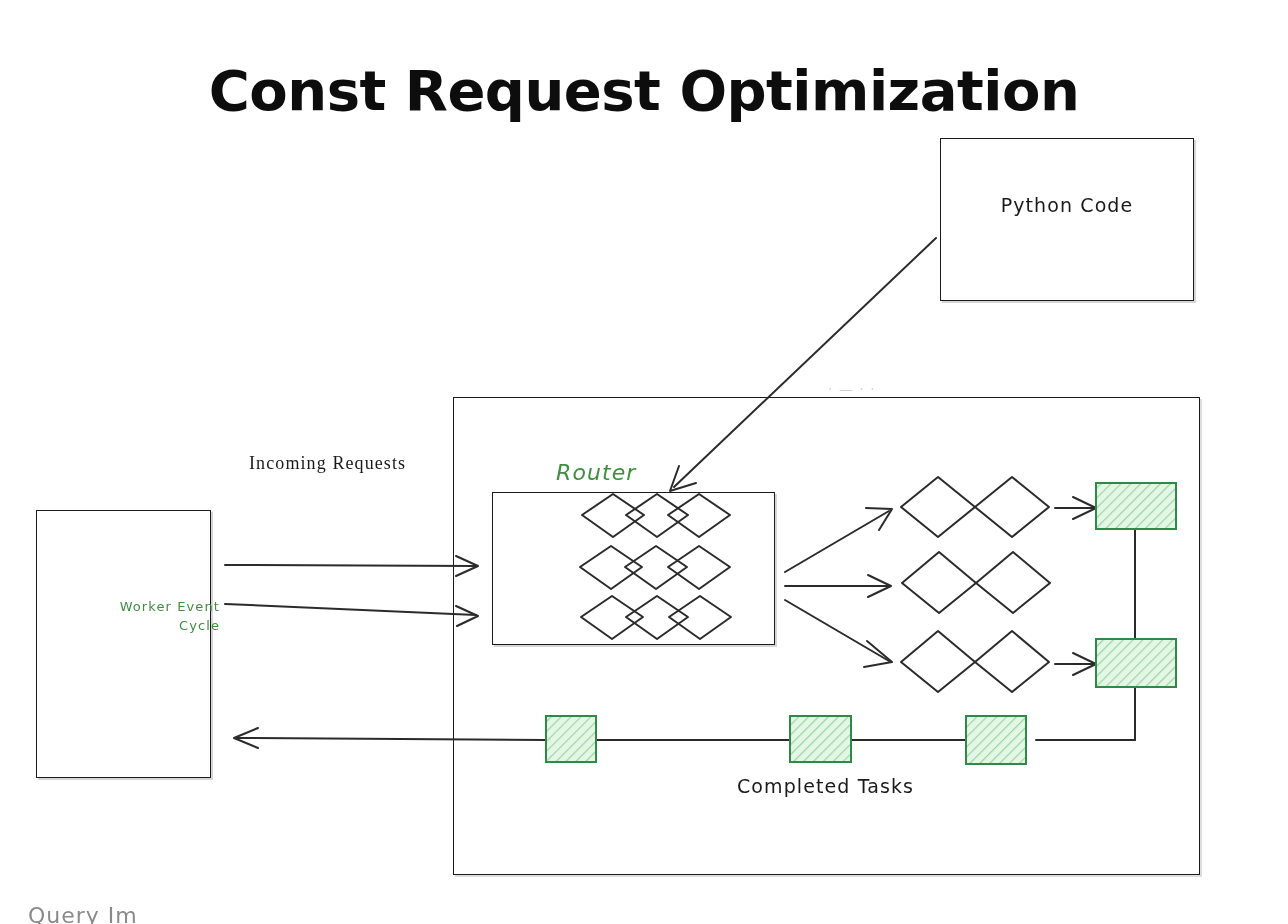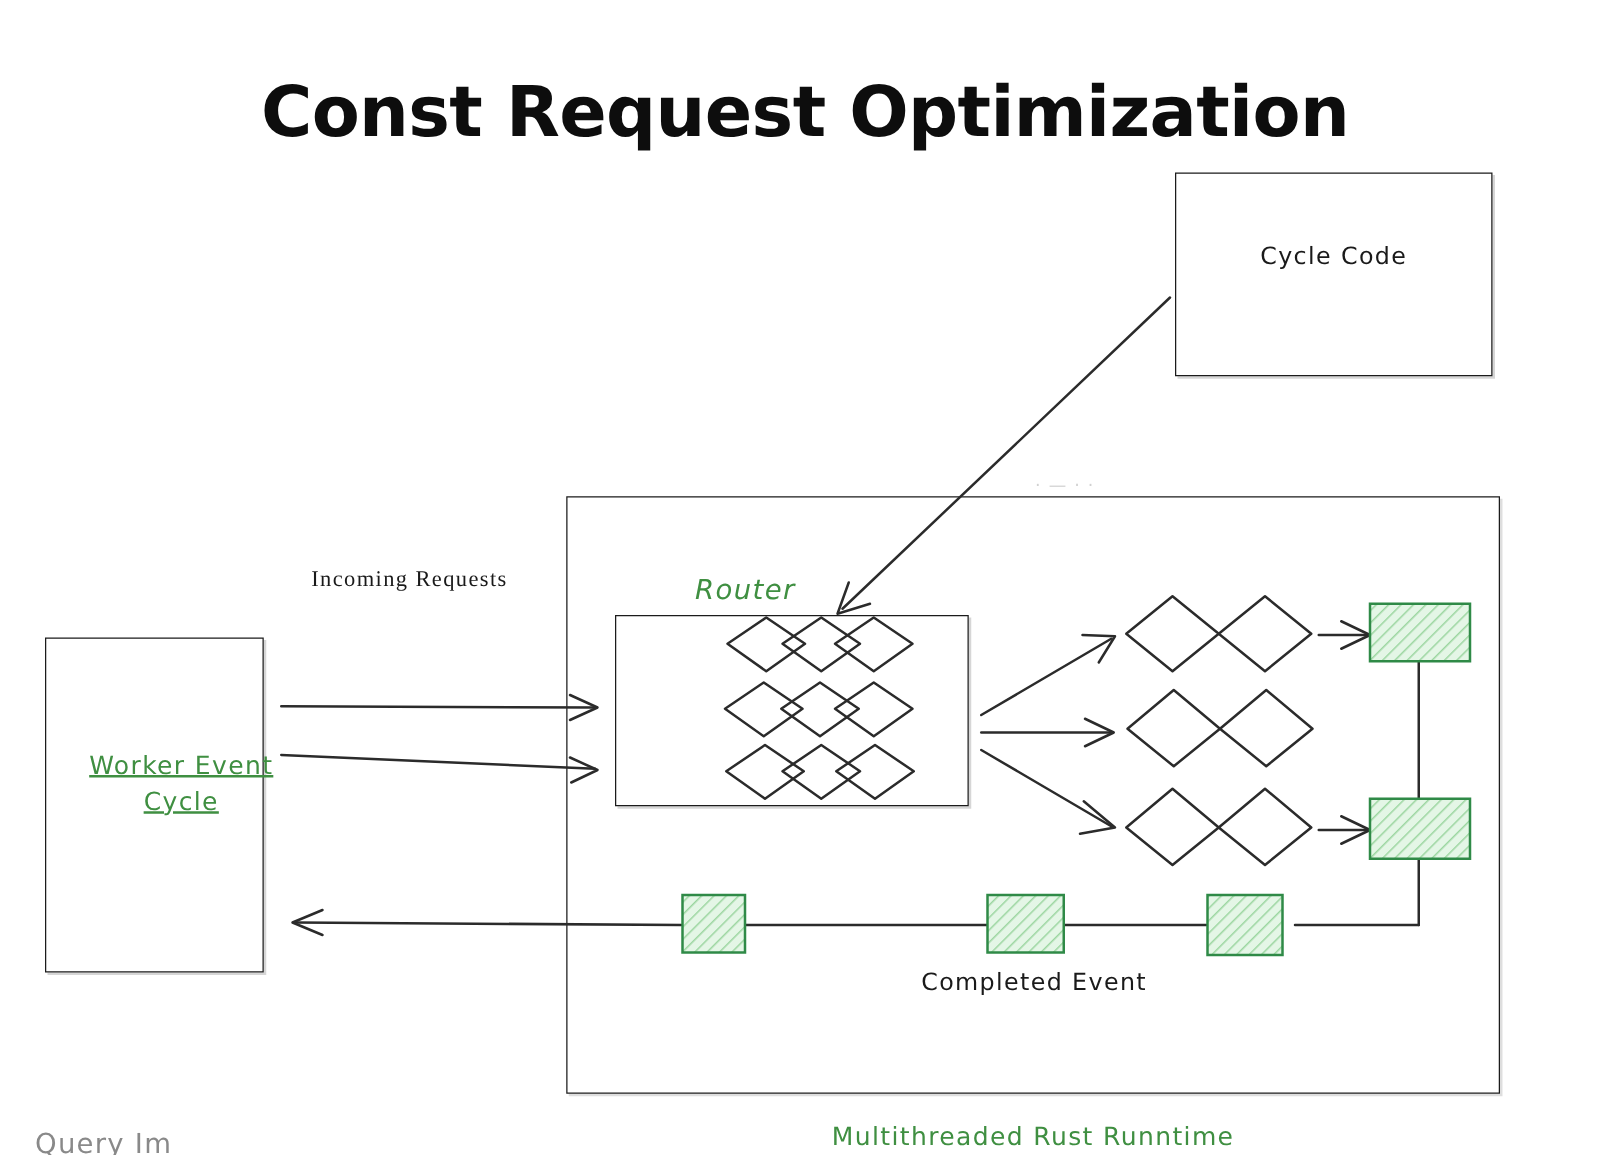--- a/index.html
+++ b/index.html
@@ -87,36 +87,35 @@
   }
 </style>
 </head>
 <body>
 
 <div id="canvas">
 
   <div class="title">Const Request Optimization</div>
 
   <div class="rect" style="left:940px; top:138px; width:254px; height:163px;"></div>
-  <div class="boxlabel hand" style="left:940px; top:192px; width:254px; text-align:center;">Cycle Code</div>
+  <div class="boxlabel hand" style="left:940px; top:192px; width:254px; text-align:center;">Python Code</div>
 
   <div class="rect thin" style="left:453px; top:397px; width:747px; height:478px; box-shadow:2px 2px 0 0 rgba(0,0,0,0.13);"></div>
   <div class="faded-top">· — · ·</div>
-  <div class="boxlabel hand green" style="left:453px; top:895px; width:747px; text-align:center; font-size:20px;">Multithreaded Rust Runntime</div>
 
   <div class="rect" style="left:36px; top:510px; width:175px; height:268px;"></div>
-  <div class="boxlabel hand green" style="left:70px; top:598px; width:150px; text-align:center; font-size:20px;text-decoration:underline;">Worker Event
+  <div class="boxlabel hand green" style="left:70px; top:598px; width:150px; text-align:right; font-size:13px;">Worker Event
 Cycle</div>
 
   <div class="boxlabel hand" style="left:249px; top:450px; font-size:18px;font-family:Liberation Serif, serif;">Incoming Requests</div>
 
   <div class="rect" style="left:492px; top:492px; width:283px; height:153px;"></div>
   <div class="boxlabel hand green" style="left:556px; top:457px; font-size:22px;font-style:italic;">Router</div>
 
-  <div class="boxlabel hand" style="left:737px; top:773px; font-size:19px;">Completed Event</div>
+  <div class="boxlabel hand" style="left:737px; top:773px; font-size:19px;">Completed Tasks</div>
 
   <div class="clipped-note">Query Im</div>
 
   <svg class="layer" viewBox="0 0 1288 924">
     <defs>
       <pattern id="hatch" width="7" height="7" patternTransform="rotate(45)" patternUnits="userSpaceOnUse">
         <rect width="7" height="7" fill="#e4f6e6"></rect>
         <line x1="0" y1="0" x2="0" y2="7" stroke="#9bd6a0" stroke-width="2.4"></line>
       </pattern>
     </defs>

